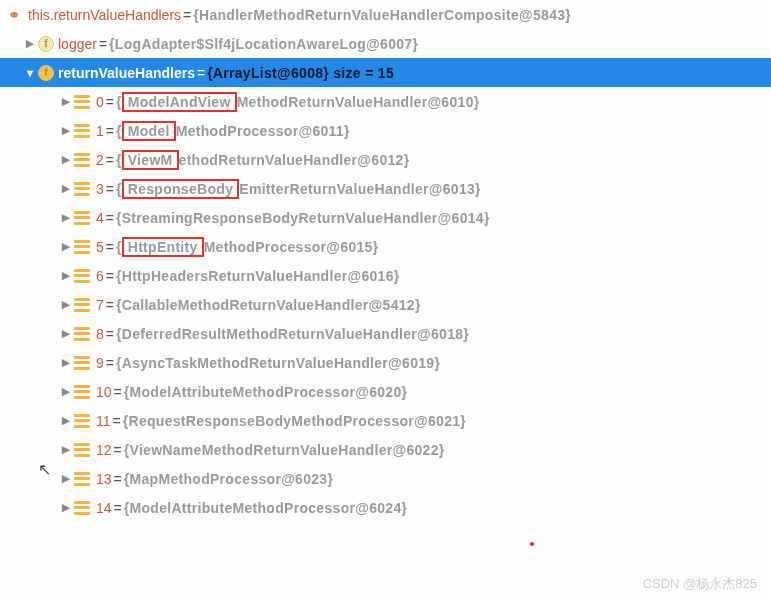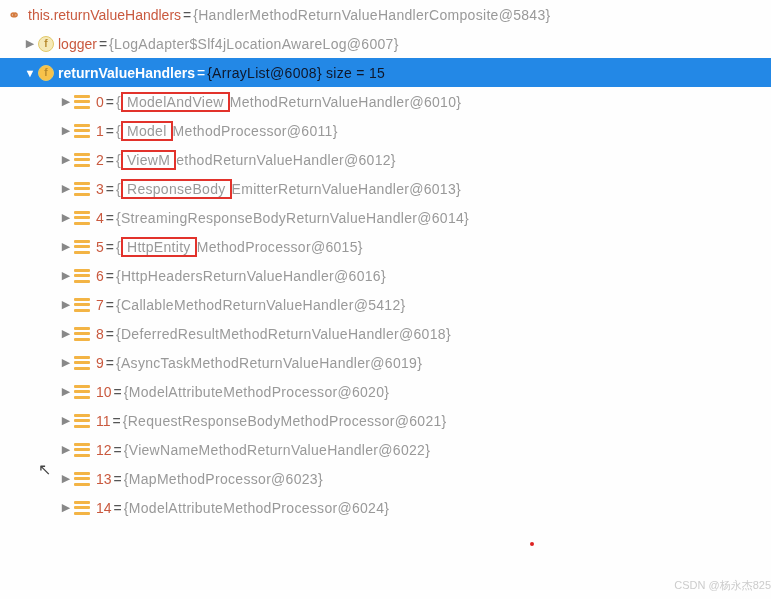--- a/index.html
+++ b/index.html
@@ -74,32 +74,32 @@
       justify-content: space-between;
       margin-right: 6px;
     }
     .elem-icon span {
       height: 3px;
       background: #f3b445;
       border-radius: 1px;
     }
     .var-name { color: #c9593e; }
     .equals { color: #555; margin: 0 2px; }
-    .val-gray { color: #999; letter-spacing: 0.3px; }
+    .val-gray { color: #999; letter-spacing: 0.3px; font-weight: bold; }
     .hl-box {
       border: 2px solid #e2322b;
       padding: 0 4px;
       display: inline-block;
     }
     .watermark {
       position: absolute;
-      right: 0;
+      right: 14px;
       bottom: 6px;
       color: #ccc;
-      font-size: 11px;
+      font-size: 13px;
     }
     .cursor-icon {
       position: absolute;
       left: 38px;
       top: 460px;
       font-size: 16px;
       color: #444;
     }
     .dot {
       position: absolute;

